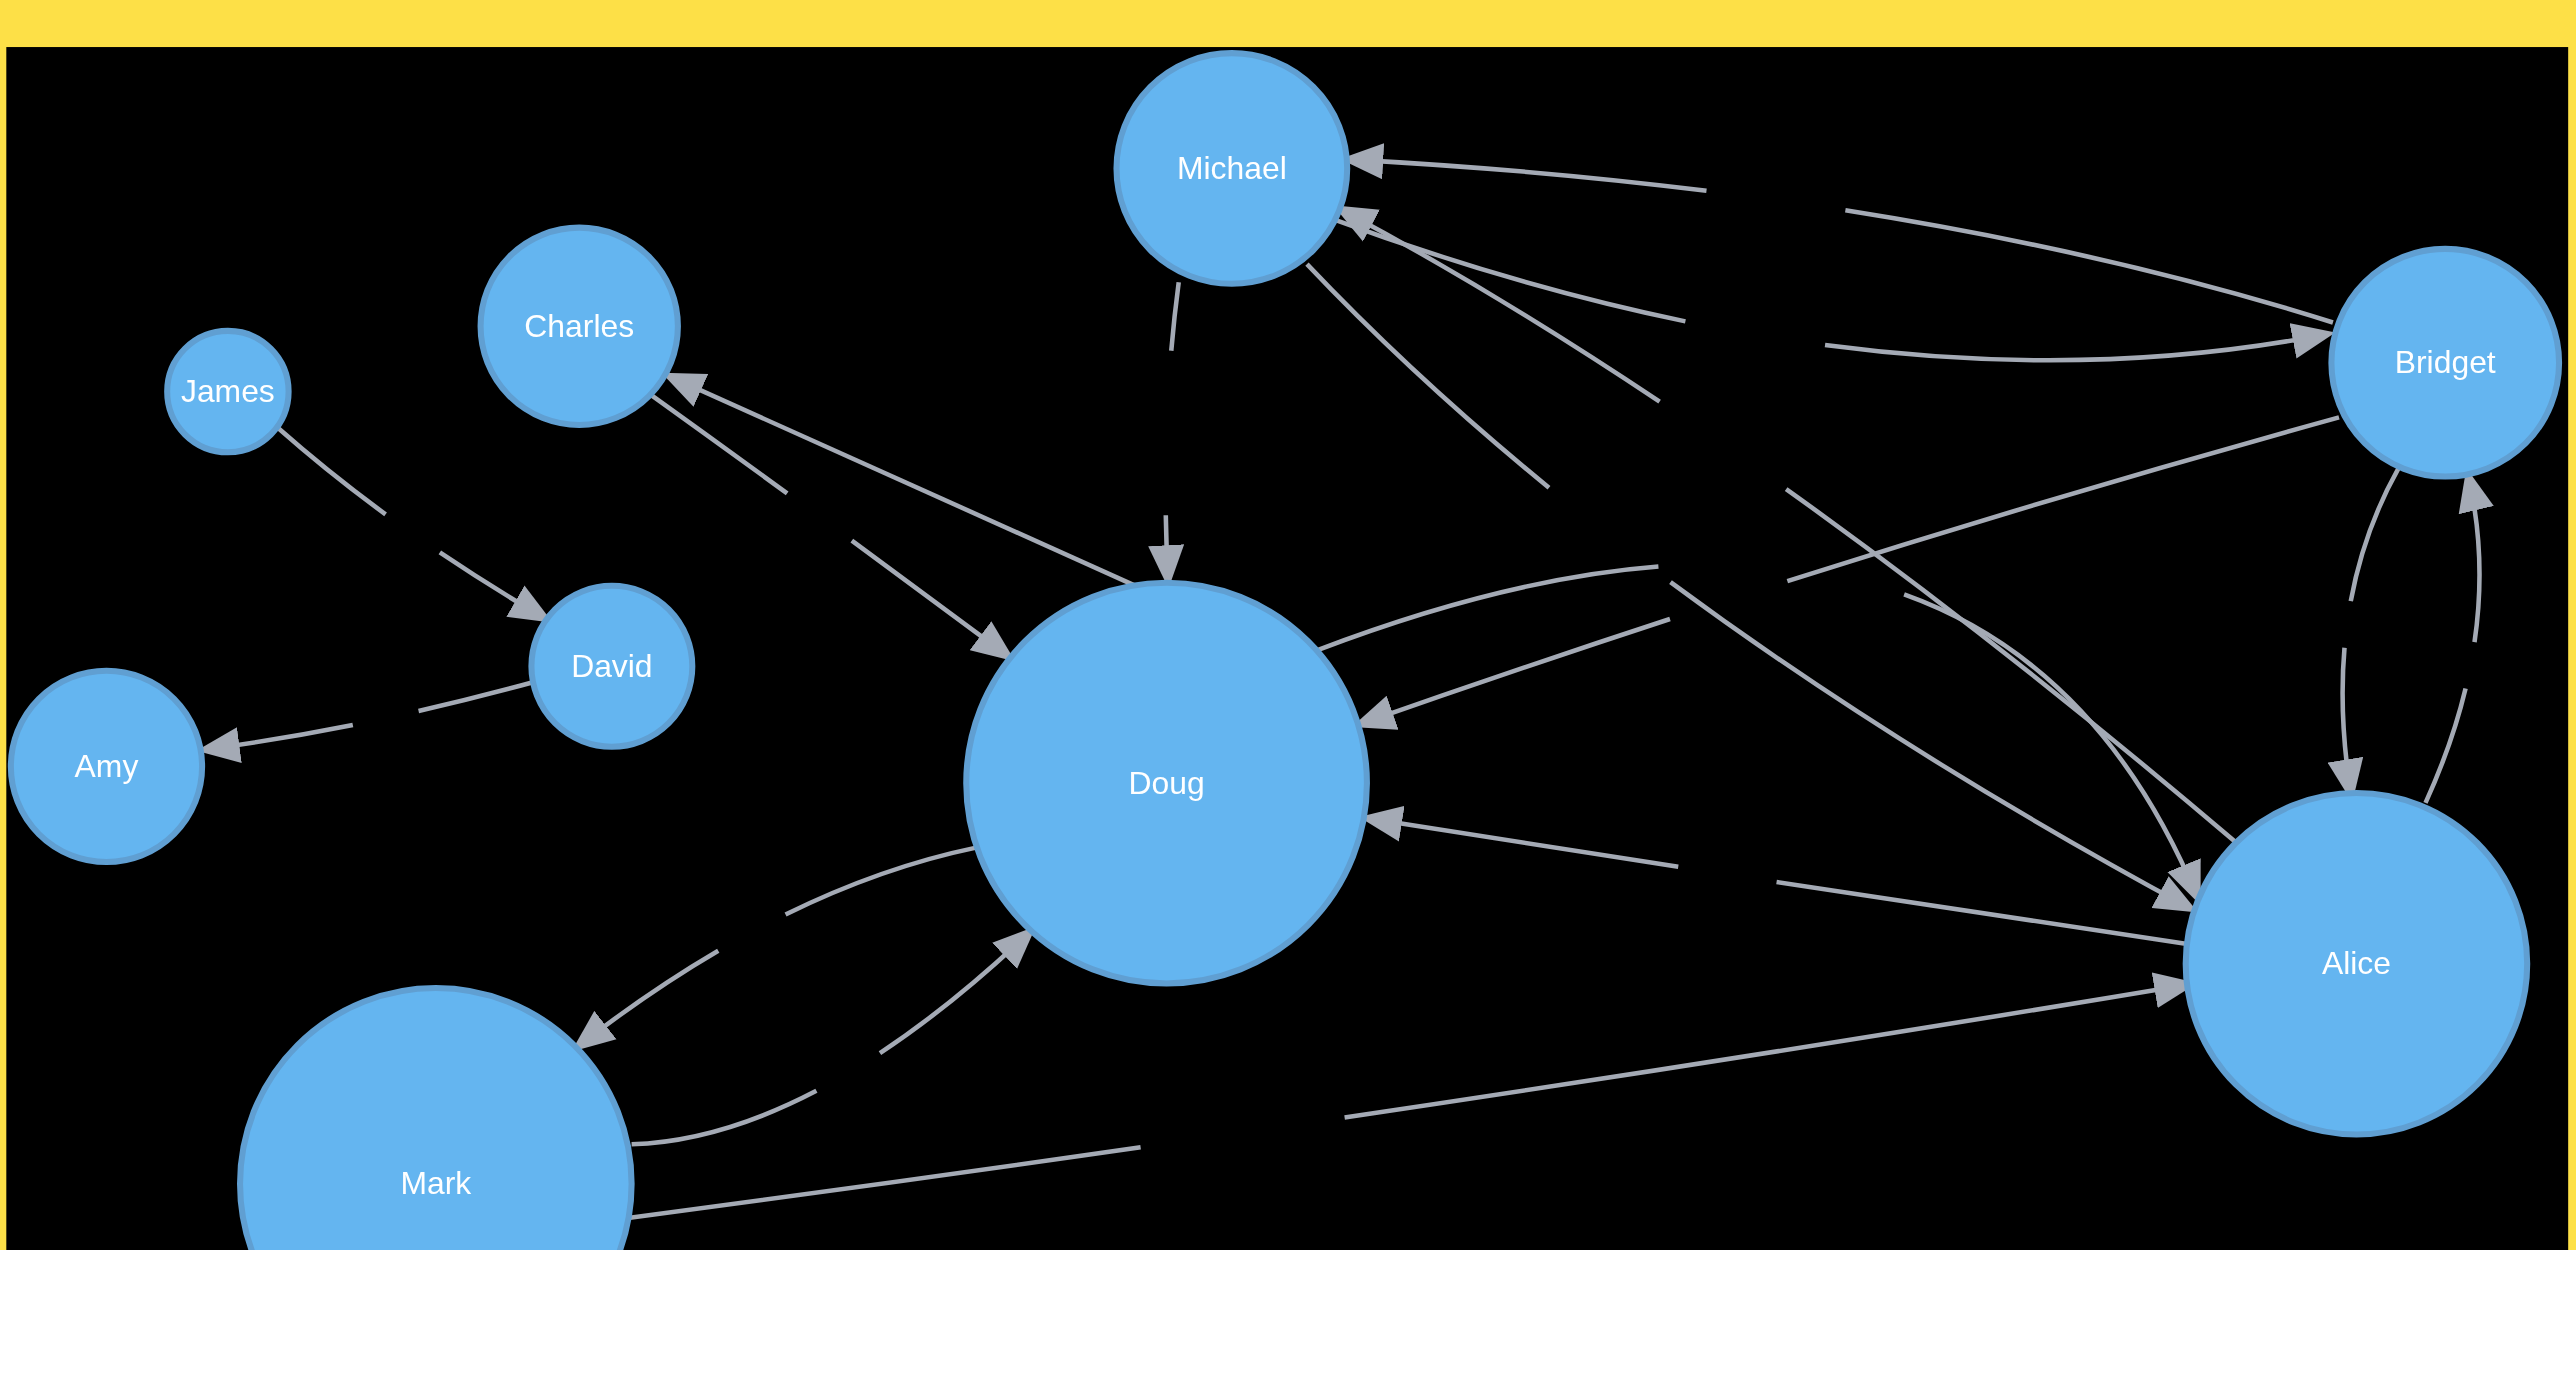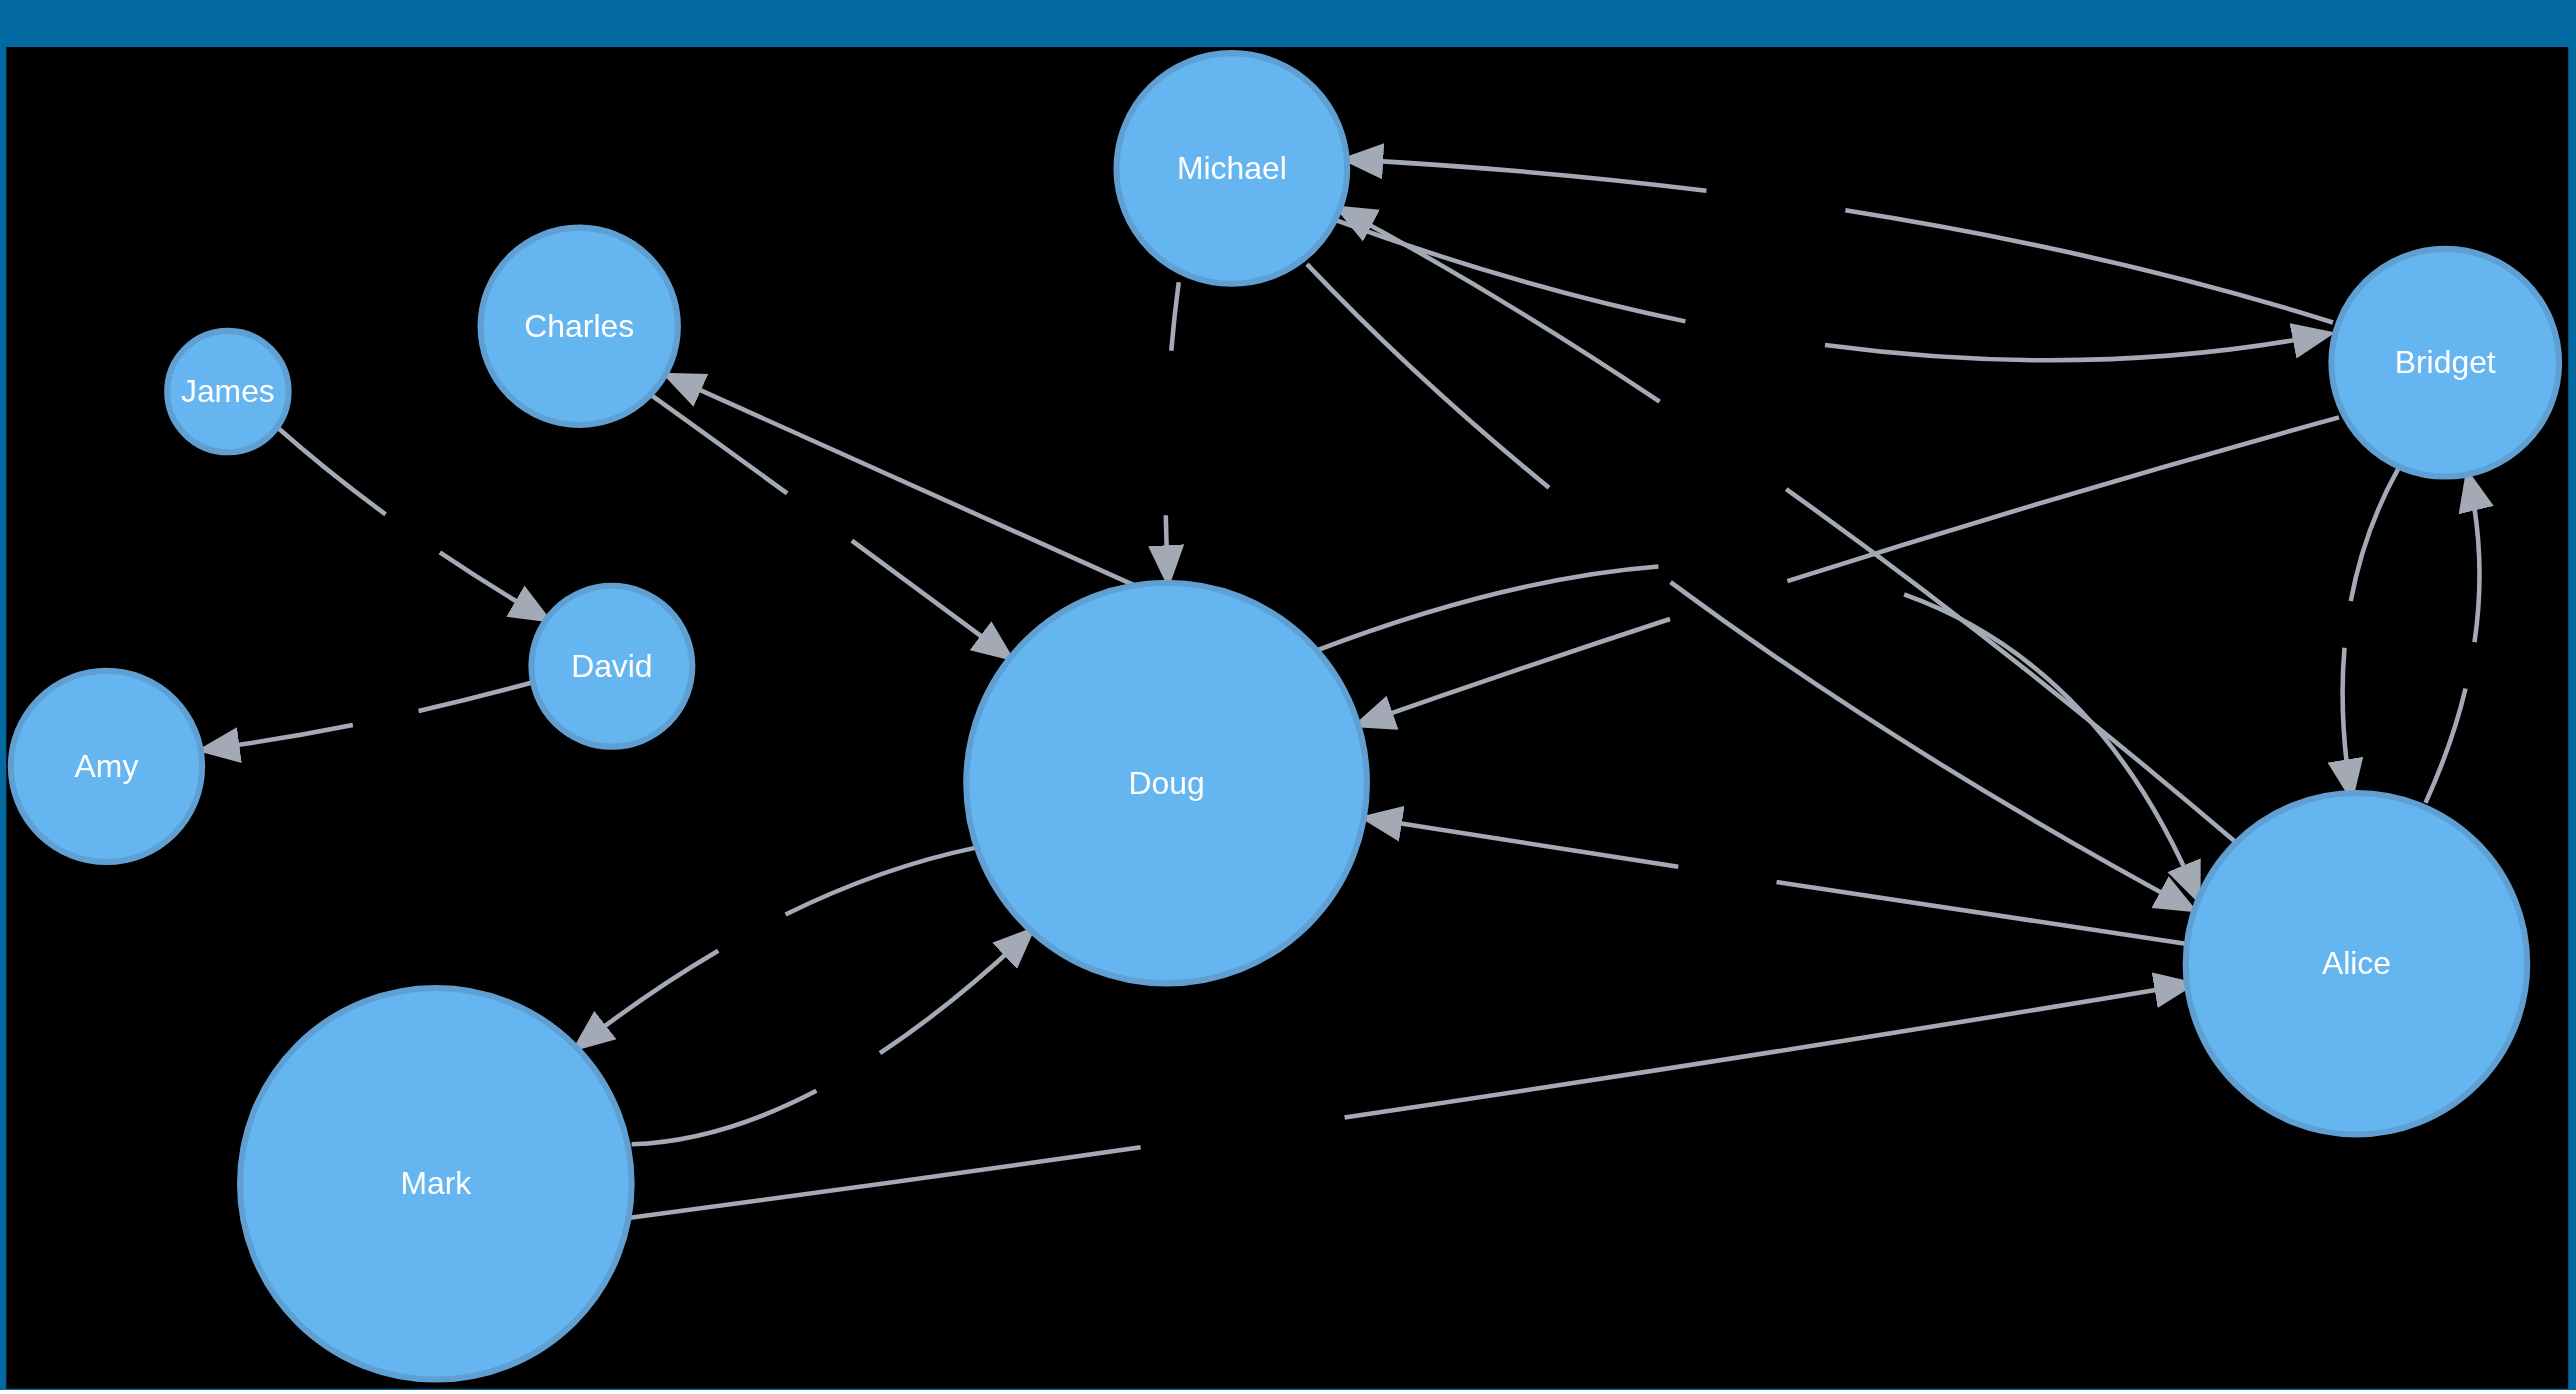--- a/index.html
+++ b/index.html
@@ -3,23 +3,23 @@
 <meta charset="utf-8">
 <style>
   html, body {
     margin: 0;
     padding: 0;
     background: #ffffff;
     font-family: "Liberation Sans", sans-serif;
   }
   .page {
     width: 2576px;
-    height: 1390px;
+    height: 1250px;
     position: relative;
-    background: #0369a1;
+    background: #fde047;
     overflow: hidden;
   }
   svg.network {
     position: absolute;
     left: 0;
     top: 0;
     width: 2576px;
     height: 1394px;
     display: block;
   }

